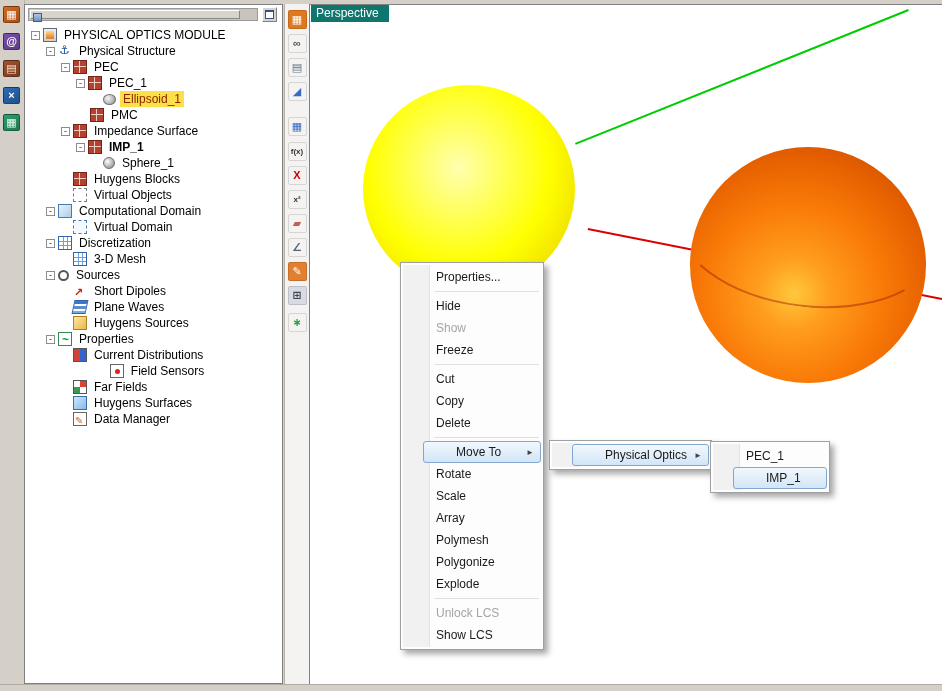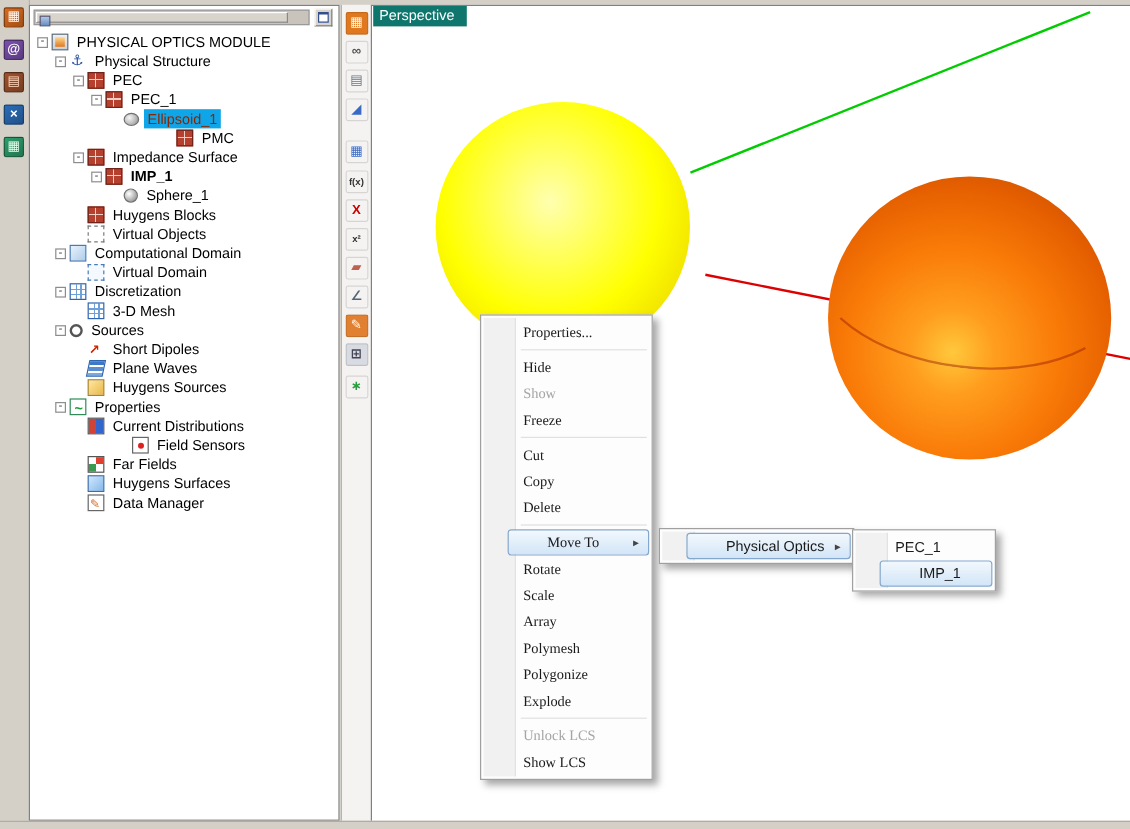--- a/index.html
+++ b/index.html
@@ -81,21 +81,21 @@
   
   .menu{position:absolute;background:#fdfdfd;border:1px solid #a0a0a0;box-shadow:4px 4px 6px rgba(0,0,0,.35);
         padding:3px 2px;box-sizing:border-box;z-index:10;}
   .menu::before{content:"";position:absolute;left:2px;top:2px;bottom:2px;width:26px;background:#f1f1f1;border-right:1px solid #e2e2e2;}
   .menu-item{position:relative;height:22px;line-height:20px;padding:0 18px 0 32px;border:1px solid transparent;
              border-radius:3px;box-sizing:border-box;white-space:nowrap;color:#1a1a1a;}
   .menu-item.disabled{color:#a5a5a5;}
   .menu-item.highlighted{background:linear-gradient(#f2f8fd,#d2e5f7);border-color:#84a8cd;margin-left:20px;}
   .mi-arrow{position:absolute;right:6px;top:0;font-size:8px;color:#444;line-height:21px;}
   .menu-sep{border-top:1px solid #e0e0e0;margin:3px 2px 3px 31px;height:0;}
-  #context-menu{left:400px;top:262px;width:144px;font-family:Liberation Serif, serif;}
+  #context-menu{left:400px;top:262px;width:144px;}
   #submenu-move-to{left:549px;top:440px;width:163px;z-index:11;}
   #submenu-targets{left:710px;top:441px;width:120px;z-index:12;}
 
   #bottom-strip{position:absolute;left:0;bottom:0;width:942px;height:7px;background:#d4d0c8;border-top:1px solid #b0aca4;box-sizing:border-box;}
 </style>
 </head>
 <body>
 
 <div id="screen">
 
@@ -145,23 +145,23 @@
           <span class="tlabel">PEC</span>
         </div>
         <div class="tree-row" style="padding-left: 51px;">
           <span class="expander">-</span>
           <span class="ticon ti-blocks"></span>
           <span class="tlabel">PEC_1</span>
         </div>
         <div class="tree-row" style="padding-left: 66px;">
           <span class="expander-space"></span>
           <span class="ticon ti-ellipsoid"></span>
-          <span class="tlabel hl" style="background: #0ea5e9; color: rgb(139, 37, 0);">Ellipsoid_1</span>
-        </div>
-        <div class="tree-row" style="padding-left: 28px; justify-content: center;">
+          <span class="tlabel hl" style="background: #fde047; color: rgb(139, 37, 0);">Ellipsoid_1</span>
+        </div>
+        <div class="tree-row" style="padding-left: 53px;">
           <span class="expander-space"></span>
           <span class="ticon ti-blocks"></span>
           <span class="tlabel">PMC</span>
         </div>
         <div class="tree-row" style="padding-left: 36px;">
           <span class="expander">-</span>
           <span class="ticon ti-blocks"></span>
           <span class="tlabel">Impedance Surface</span>
         </div>
         <div class="tree-row" style="padding-left: 51px;">

